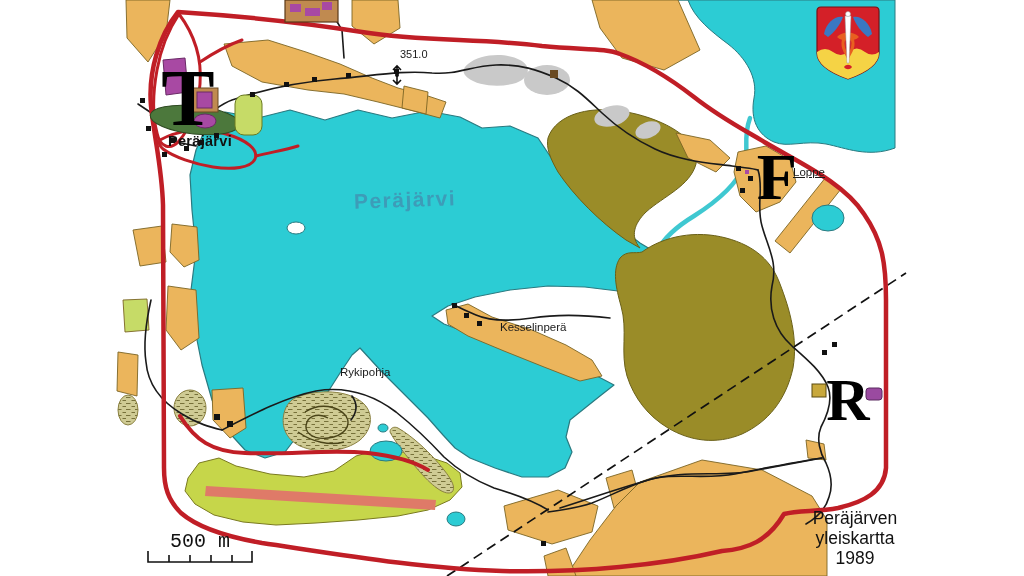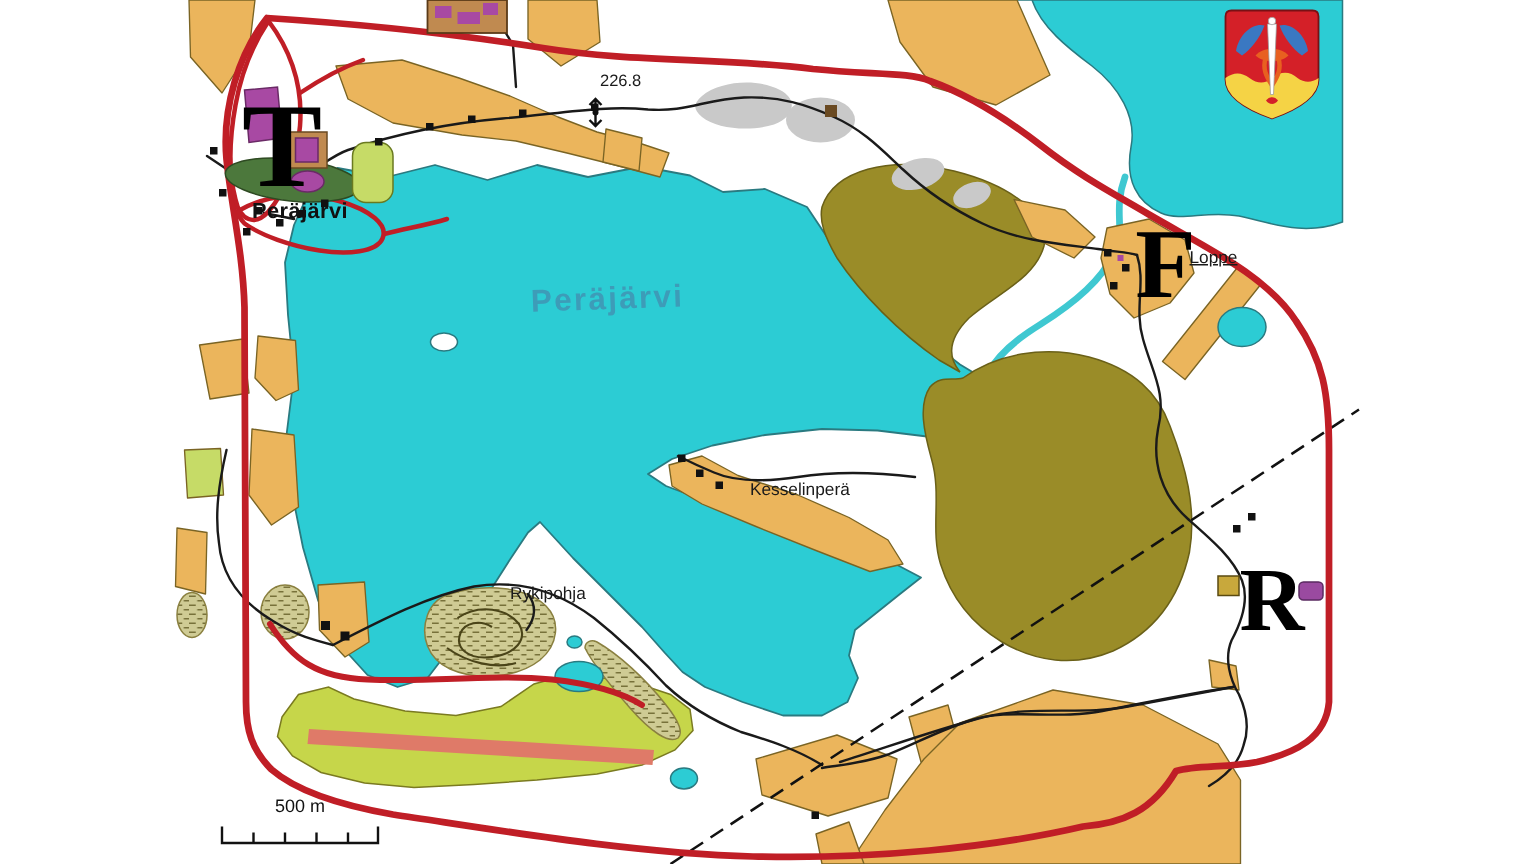--- a/index.html
+++ b/index.html
@@ -14,21 +14,21 @@
   .place-label{font-size:11.5px;color:#1a1a1a;}
   .spot-label{font-size:11px;color:#1a1a1a;}
   .marker-letter{font-family:"Liberation Serif",serif;font-weight:bold;color:#000;
                  line-height:1;transform:translate(-50%,-50%);}
   .marker-t{font-size:80px;}
   .marker-f{font-size:66px;}
   .marker-r{font-size:60px;}
   .muni{font-size:13px;font-weight:bold;color:#101040;text-align:center;
         line-height:17px;letter-spacing:.4px;width:110px;}
   .titleblock{font-size:17.5px;color:#111;text-align:center;line-height:20px;width:130px;}
-  .scale-label{font-size:12px;color:#111;}
+  .scale-label{font-size:20px;color:#111;font-family:Liberation Mono, monospace;}
 </style>
 </head>
 <body>
 
 <div id="stage">
 
 <svg id="mapsvg" width="1024" height="576" viewBox="0 0 1024 576">
   <defs>
     <pattern id="marshPat" width="9" height="6" patternUnits="userSpaceOnUse">
       <rect width="9" height="6" fill="#cfcb94"></rect>
@@ -229,31 +229,36 @@
     <polygon points="28,9 34,9 32,56 30,56" fill="#ffffff" stroke="#999" stroke-width="0.5"></polygon>
     <circle cx="31" cy="7" r="2.5" fill="#ffffff" stroke="#999" stroke-width="0.5"></circle>
     <path d="M27,60 C29,57 33,57 35,60 C33,63 29,63 27,60 Z" fill="#d42028"></path>
   </g>
 </svg>
 
   <div class="lbl village-label center" style="left:200px;top:133px;">Peräjärvi</div>
 
   <div class="lbl lake-label" style="left:405px;top:200px;">Peräjärvi</div>
 
-  <div class="lbl spot-label" style="left:400px;top:48px;">226.8</div>
+  <div class="lbl spot-label" style="left:400px;top:48px;">351.0</div>
 
   <div class="lbl place-label" style="left:500px;top:321px;">Kesselinperä</div>
 
-  <div class="lbl place-label" style="left:340px;top:366px;margin-top:24px;">Rykipohja</div>
+  <div class="lbl place-label" style="left:340px;top:366px;">Rykipohja</div>
 
   <div class="lbl place-label" style="left:793px;top:166px;text-decoration:underline;">Loppe</div>
 
   <div class="lbl marker-letter marker-t" style="left:188px;top:98px;">T</div>
 
   <div class="lbl marker-letter marker-f" style="left:777px;top:177px;">F</div>
 
   <div class="lbl marker-letter marker-r" style="left:848px;top:400px;">R</div>
 
 
+  <div class="lbl titleblock" style="left:790px;top:508px;">
+    <div>Peräjärven</div>
+    <div>yleiskartta</div>
+    <div>1989</div>
+  </div>
 
   <div class="lbl scale-label center" style="left:200px;top:530px;">500 m</div>
 
 </div>
 
 </body></html>

